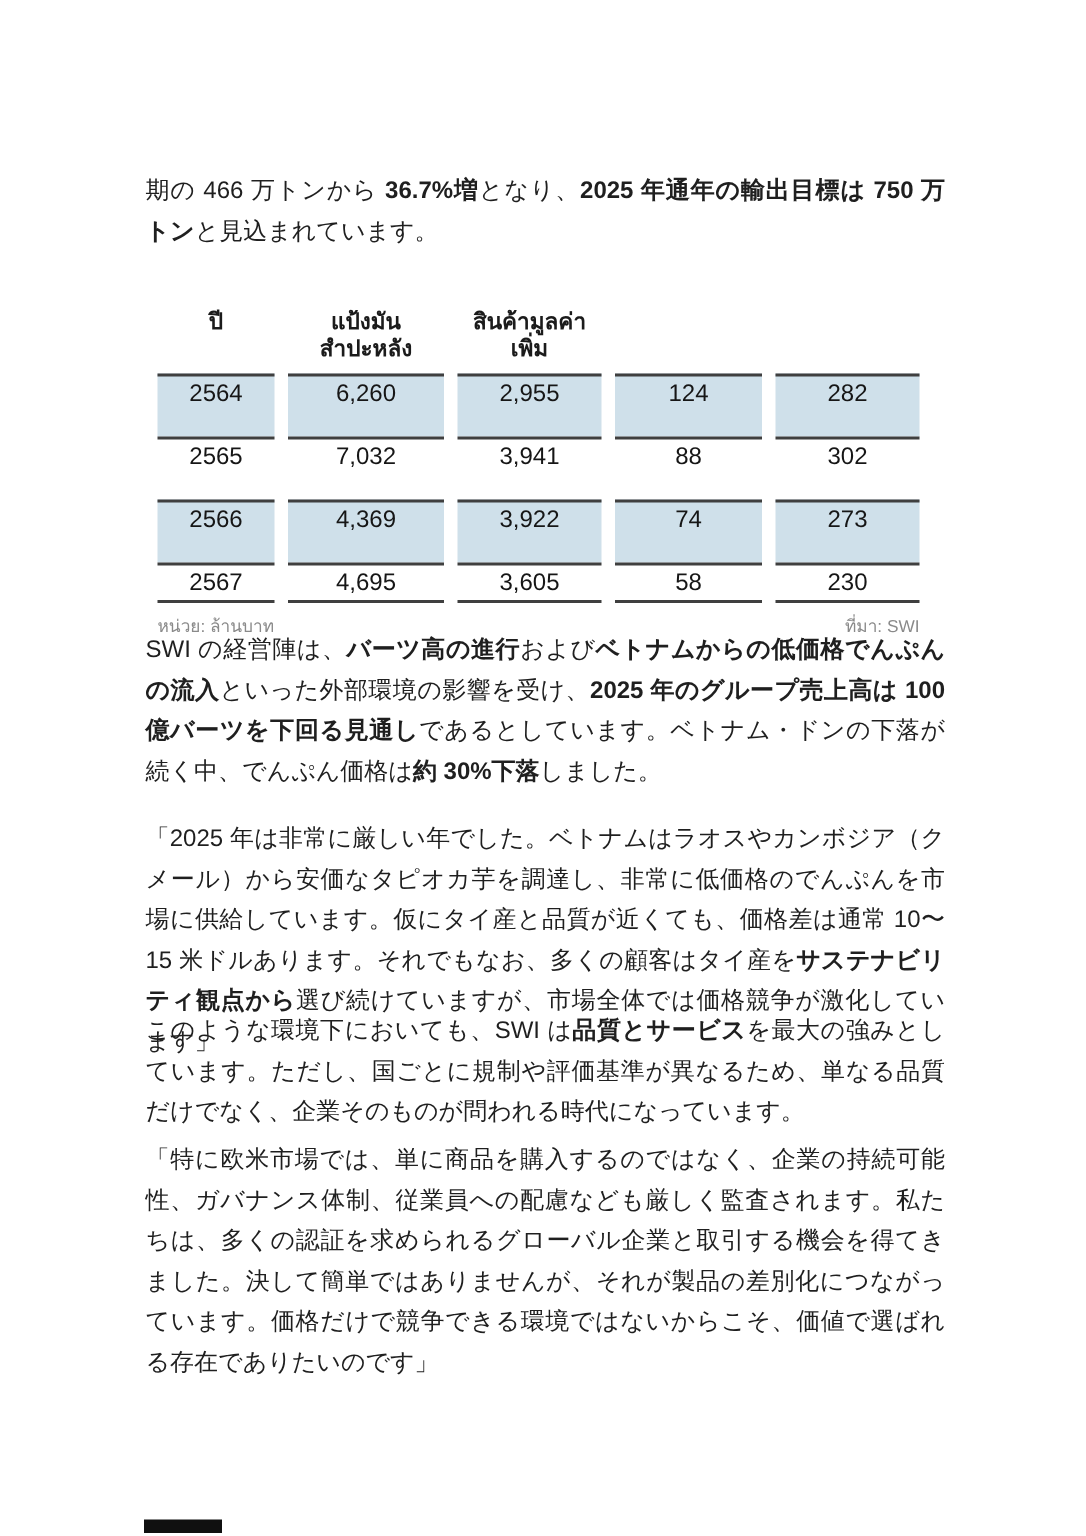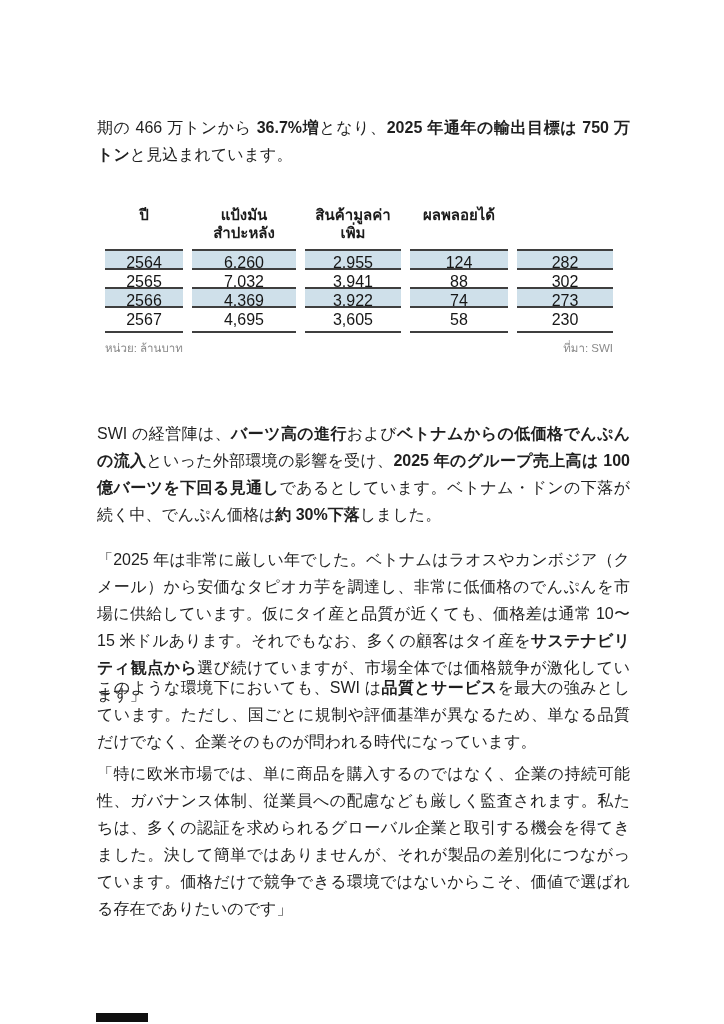--- a/index.html
+++ b/index.html
@@ -43,21 +43,21 @@
   .tbl-head { margin-top:12px; }
   .th {
     text-align:center;
     font-weight:700;
     font-size:15px;
     line-height:18px;
     padding:4px 0 7px;
     color:#1b1b1b;
   }
   .cell {
-    height:19px;
+    height:42px;
     line-height:23px;
     border-top:2px solid #3f3f3f;
     text-align:center;
     font-size:16px;
     color:#161616;
   }
   .cell.shaded { background:#cfe0ea; }
   .cell.last { border-bottom:2px solid #3f3f3f; height:27px; }
   .fig-notes {
     display:flex;
@@ -86,21 +86,20 @@
       <p class="para"><span>「2025 年は非常に厳しい年でした。ベトナムはラオスやカンボジア（クメール）から安価なタピオカ芋を調達し、非常に低価格のでんぷんを市場に供給しています。仮にタイ産と品質が近くても、価格差は通常 10〜15 米ドルあります。それでもなお、多くの顧客はタイ産を</span><span class="bold">サステナビリティ観点から</span><span>選び続けていますが、市場全体では価格競争が激化しています」</span></p>
       <p class="para"><span>このような環境下においても、SWI は</span><span class="bold">品質とサービス</span><span>を最大の強みとしています。ただし、国ごとに規制や評価基準が異なるため、単なる品質だけでなく、企業そのものが問われる時代になっています。</span></p>
       <p class="para"><span>「特に欧米市場では、単に商品を購入するのではなく、企業の持続可能性、ガバナンス体制、従業員への配慮なども厳しく監査されます。私たちは、多くの認証を求められるグローバル企業と取引する機会を得てきました。決して簡単ではありませんが、それが製品の差別化につながっています。価格だけで競争できる環境ではないからこそ、価値で選ばれる存在でありたいのです」</span></p>
     </div>
 
   <figure class="figure">
     <div class="tbl-head">
         <div class="th">ปี</div>
         <div class="th">แป้งมันสำปะหลัง</div>
         <div class="th">สินค้ามูลค่าเพิ่ม</div>
-        <div class="th">ผลพลอยได้</div>
       </div>
     <div class="tbl-body">
         <div class="cell shaded">2564</div>
         <div class="cell shaded">6,260</div>
         <div class="cell shaded">2,955</div>
         <div class="cell shaded">124</div>
         <div class="cell shaded">282</div>
         <div class="cell">2565</div>
         <div class="cell">7,032</div>
         <div class="cell">3,941</div>

